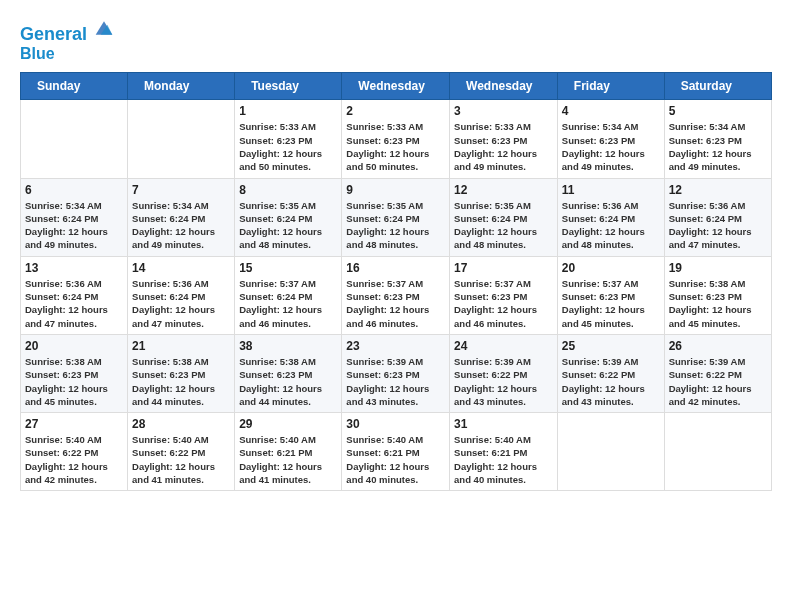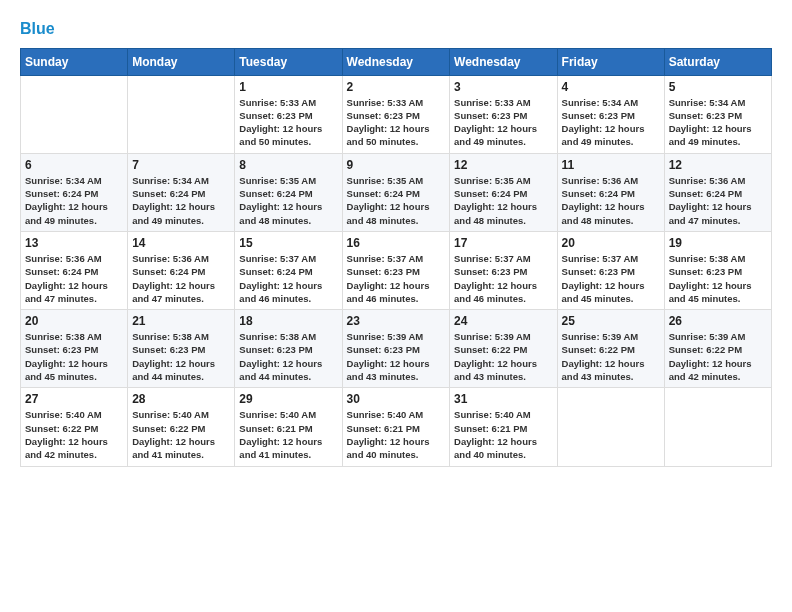--- a/index.html
+++ b/index.html
@@ -52,21 +52,21 @@
     .calendar {
       width: 100%;
       border-collapse: collapse;
       border: 1px solid #ccc;
     }
     .calendar th {
       background-color: #2a6ebb;
       color: #fff;
       font-size: 12px;
       font-weight: bold;
-      padding: 6px 4px;
+      padding: 6px 16px;
       text-align: left;
       border: 1px solid #1a5a9a;
     }
     .calendar td {
       vertical-align: top;
       font-size: 10px;
       color: #222;
       padding: 4px 4px;
       border: 1px solid #ddd;
       width: 108px;
@@ -89,20 +89,27 @@
       font-weight: bold;
     }
     .empty { background: #f9f9f9; }
   </style>
 </head>
 <body>
 
 <div class="header">
   <div class="logo">
     <div>
+      <div class="logo-text">
+        <span>General</span>
+        <svg class="logo-icon" viewBox="0 0 24 20" fill="none" xmlns="http://www.w3.org/2000/svg">
+          <polygon points="2,18 12,2 22,18" fill="#2a6ebb" opacity="0.85"></polygon>
+          <polygon points="8,18 16,6 22,18" fill="#1a8ccc" opacity="0.7"></polygon>
+        </svg>
+      </div>
       <div class="logo-text" style="color:#1a8ccc; font-size:16px;">Blue</div>
     </div>
   </div>
   <div class="title-block">
   </div>
 </div>
 
 <table class="calendar">
   <thead>
     <tr>
@@ -245,21 +252,21 @@
 Sunset: 6:23 PM
 Daylight: 12 hours and 45 minutes.</div>
         </td>
         <td>
           <span class="day-num">21</span>
           <div class="day-info" style="white-space: pre-line;">Sunrise: 5:38 AM
 Sunset: 6:23 PM
 Daylight: 12 hours and 44 minutes.</div>
         </td>
         <td>
-          <span class="day-num">18</span>
+          <span class="day-num">38</span>
           <div class="day-info" style="white-space: pre-line;">Sunrise: 5:38 AM
 Sunset: 6:23 PM
 Daylight: 12 hours and 44 minutes.</div>
         </td>
         <td>
           <span class="day-num">23</span>
           <div class="day-info" style="white-space: pre-line;">Sunrise: 5:39 AM
 Sunset: 6:23 PM
 Daylight: 12 hours and 43 minutes.</div>
         </td>

